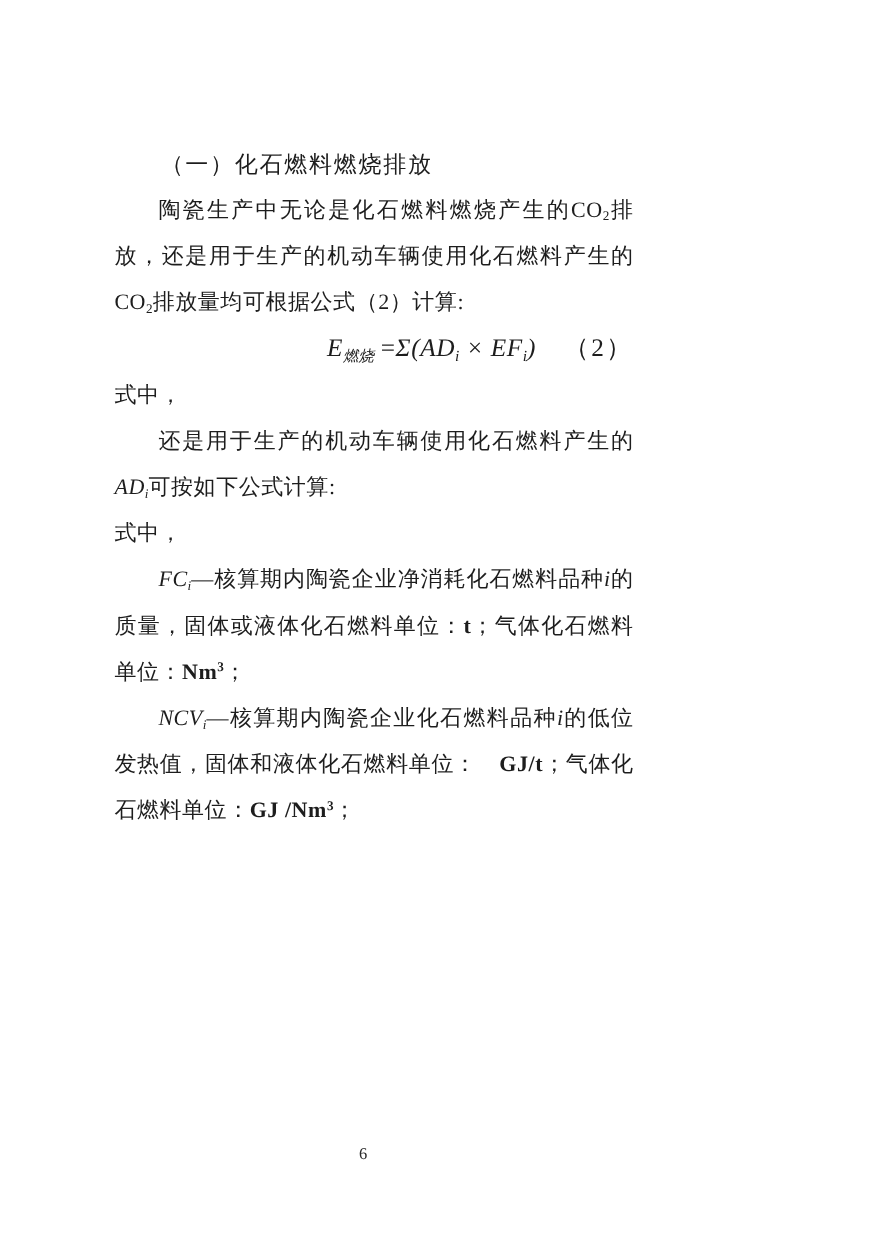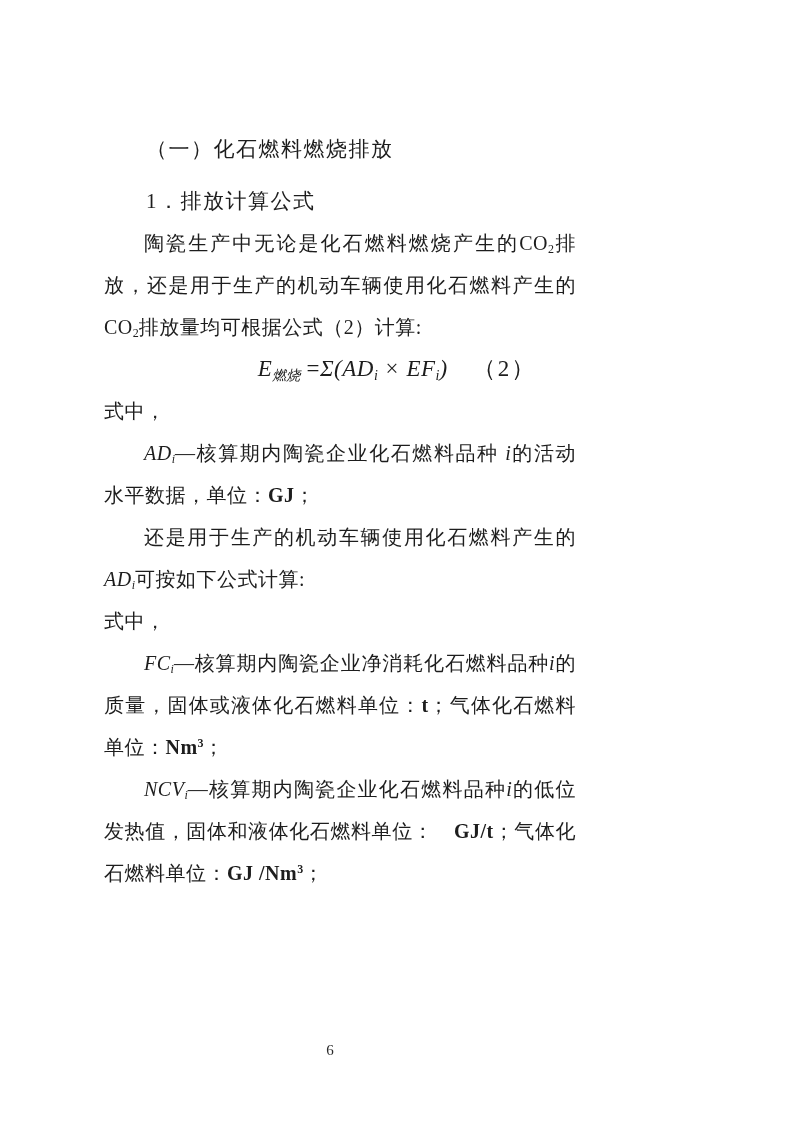--- a/index.html
+++ b/index.html
@@ -26,21 +26,21 @@
     letter-spacing:1.5px;
     text-align:left;
   }
   .h2 { margin-top:10px; }
   p.body { text-indent:2em; }
   p.noindent { text-indent:0; }
   .formula {
     font-size:23px;
     line-height:42px;
     letter-spacing:0.5px;
-    text-align:center;
+    text-align:right;
     text-indent:0;
   }
   .f2 { padding-left:114px; }
   .f3 { padding-left:188px; }
   .it { font-style:italic; }
   .b  { font-weight:bold; }
   sub, sup { font-size:12px; letter-spacing:0; line-height:0; }
   sub { vertical-align:-0.28em; }
   sup { vertical-align:0.55em; }
   .formula sub { font-size:14px; }
@@ -51,30 +51,28 @@
     font-size:15px; line-height:18px; letter-spacing:0;
     color:#2a2a2a;
   }
 </style>
 </head>
 <body>
 
 <div class="doc-page">
 
   <h2 class="heading h1"><span>（一）化石燃料燃烧排放</span></h2>
-  <h3 class="heading h2"><span>1．排放计算公式</span></h3>
 
   <p class="body"><span>陶瓷生产中无论是化石燃料燃烧产生的</span><span>CO</span><sub>2</sub><span>排放，还是用于生产的机动车辆使用化石燃料产生的</span><span>CO</span><sub>2</sub><span>排放量均可根据公式（2）计算:</span></p>
 
   <p class="formula f2"><span class="it">E</span><sub class="it">燃烧</sub><span> =</span><span class="it">Σ(</span><span class="it">AD</span><sub class="it">i</sub><span class="it"> × </span><span class="it">EF</span><sub class="it">i</sub><span class="it">)</span><span class="num">（2）</span></p>
 
   <p class="body noindent"><span>式中，</span></p>
 
 
-  <p class="body"><span class="it">AD</span><sub class="it">i</sub><span>—核算期内陶瓷企业化石燃料品种 </span><span class="it">i</span><span>的活动水平数据，单位：</span><span class="b">GJ</span><span>；</span></p>
 
 
   <p class="body"><span>还是用于生产的机动车辆使用化石燃料产生的</span><span class="it">AD</span><sub class="it">i</sub><span>可按如下公式计算:</span></p>
 
 
   <p class="body noindent"><span>式中，</span></p>
 
   <p class="body"><span class="it">FC</span><sub class="it">i</sub><span>—核算期内陶瓷企业净消耗化石燃料品种</span><span class="it">i</span><span>的质量，固体或液体化石燃料单位：</span><span class="b">t</span><span>；气体化石燃料单位：</span><span class="b">Nm</span><sup class="b">3</sup><span>；</span></p>
 
   <p class="body"><span class="it">NCV</span><sub class="it">i</sub><span>—核算期内陶瓷企业化石燃料品种</span><span class="it">i</span><span>的低位发热值，固体和液体化石燃料单位：　</span><span class="b">GJ/t</span><span>；气体化石燃料单位：</span><span class="b">GJ /Nm</span><sup class="b">3</sup><span>；</span></p>

